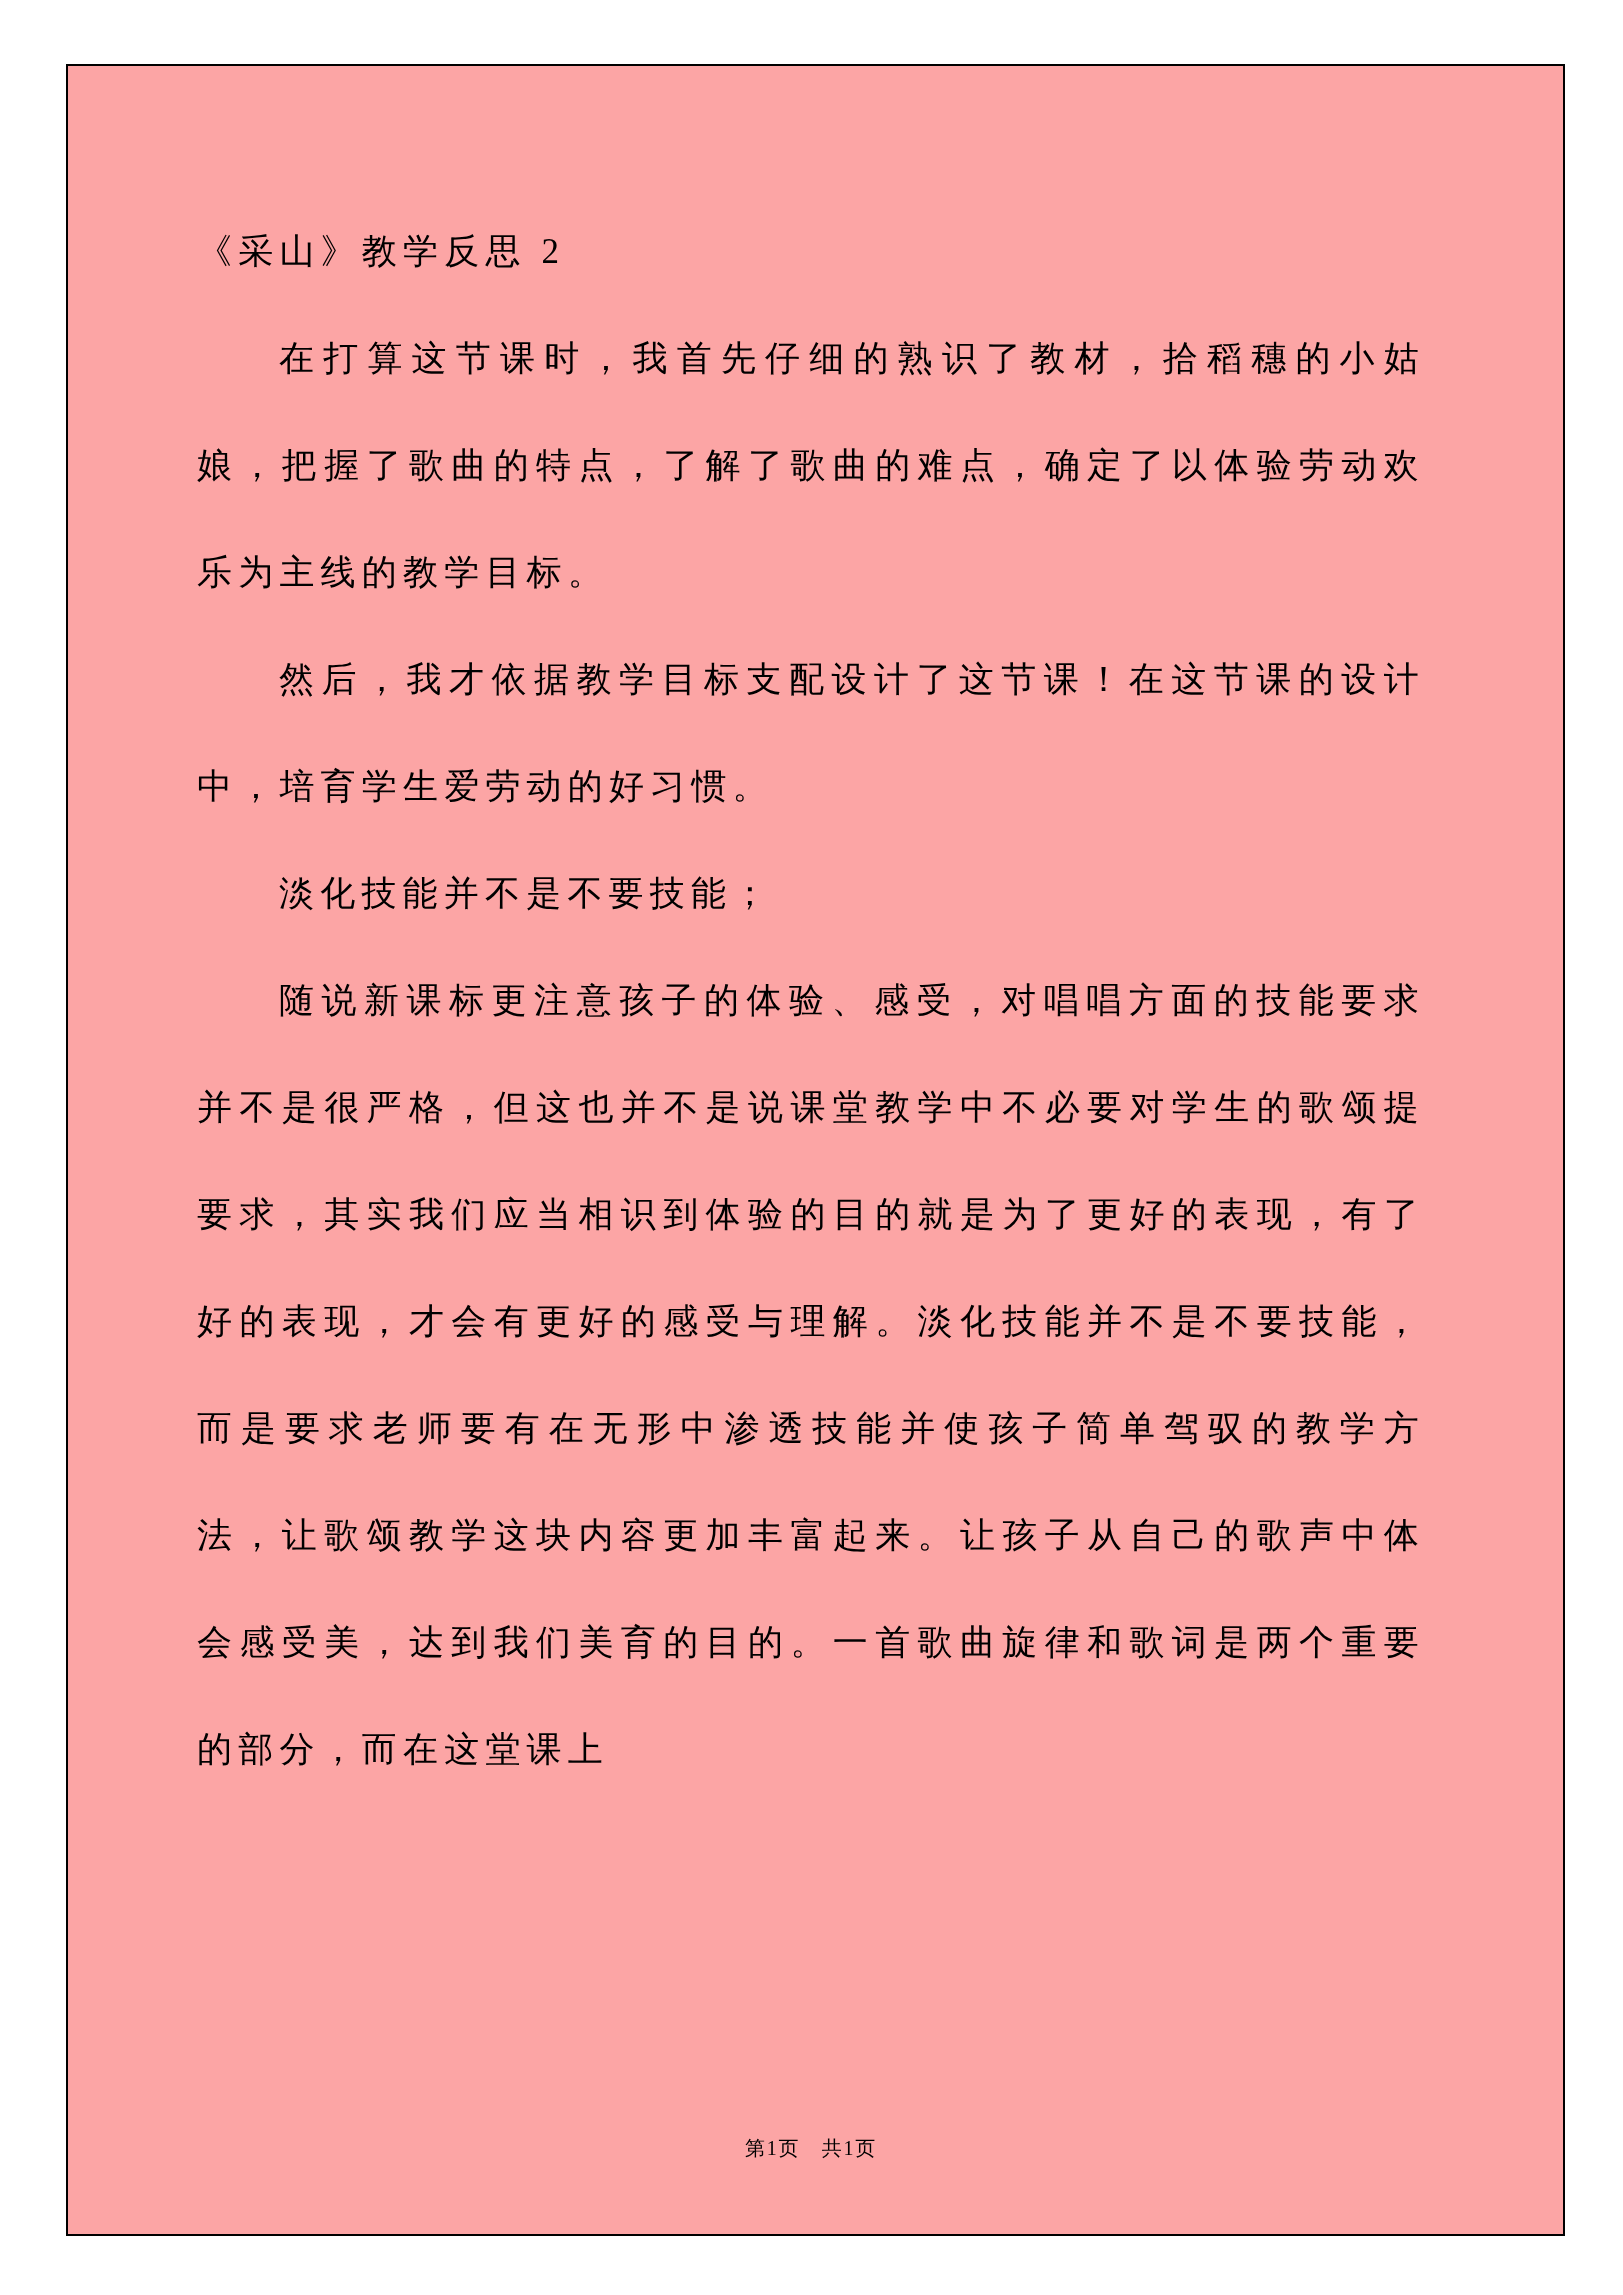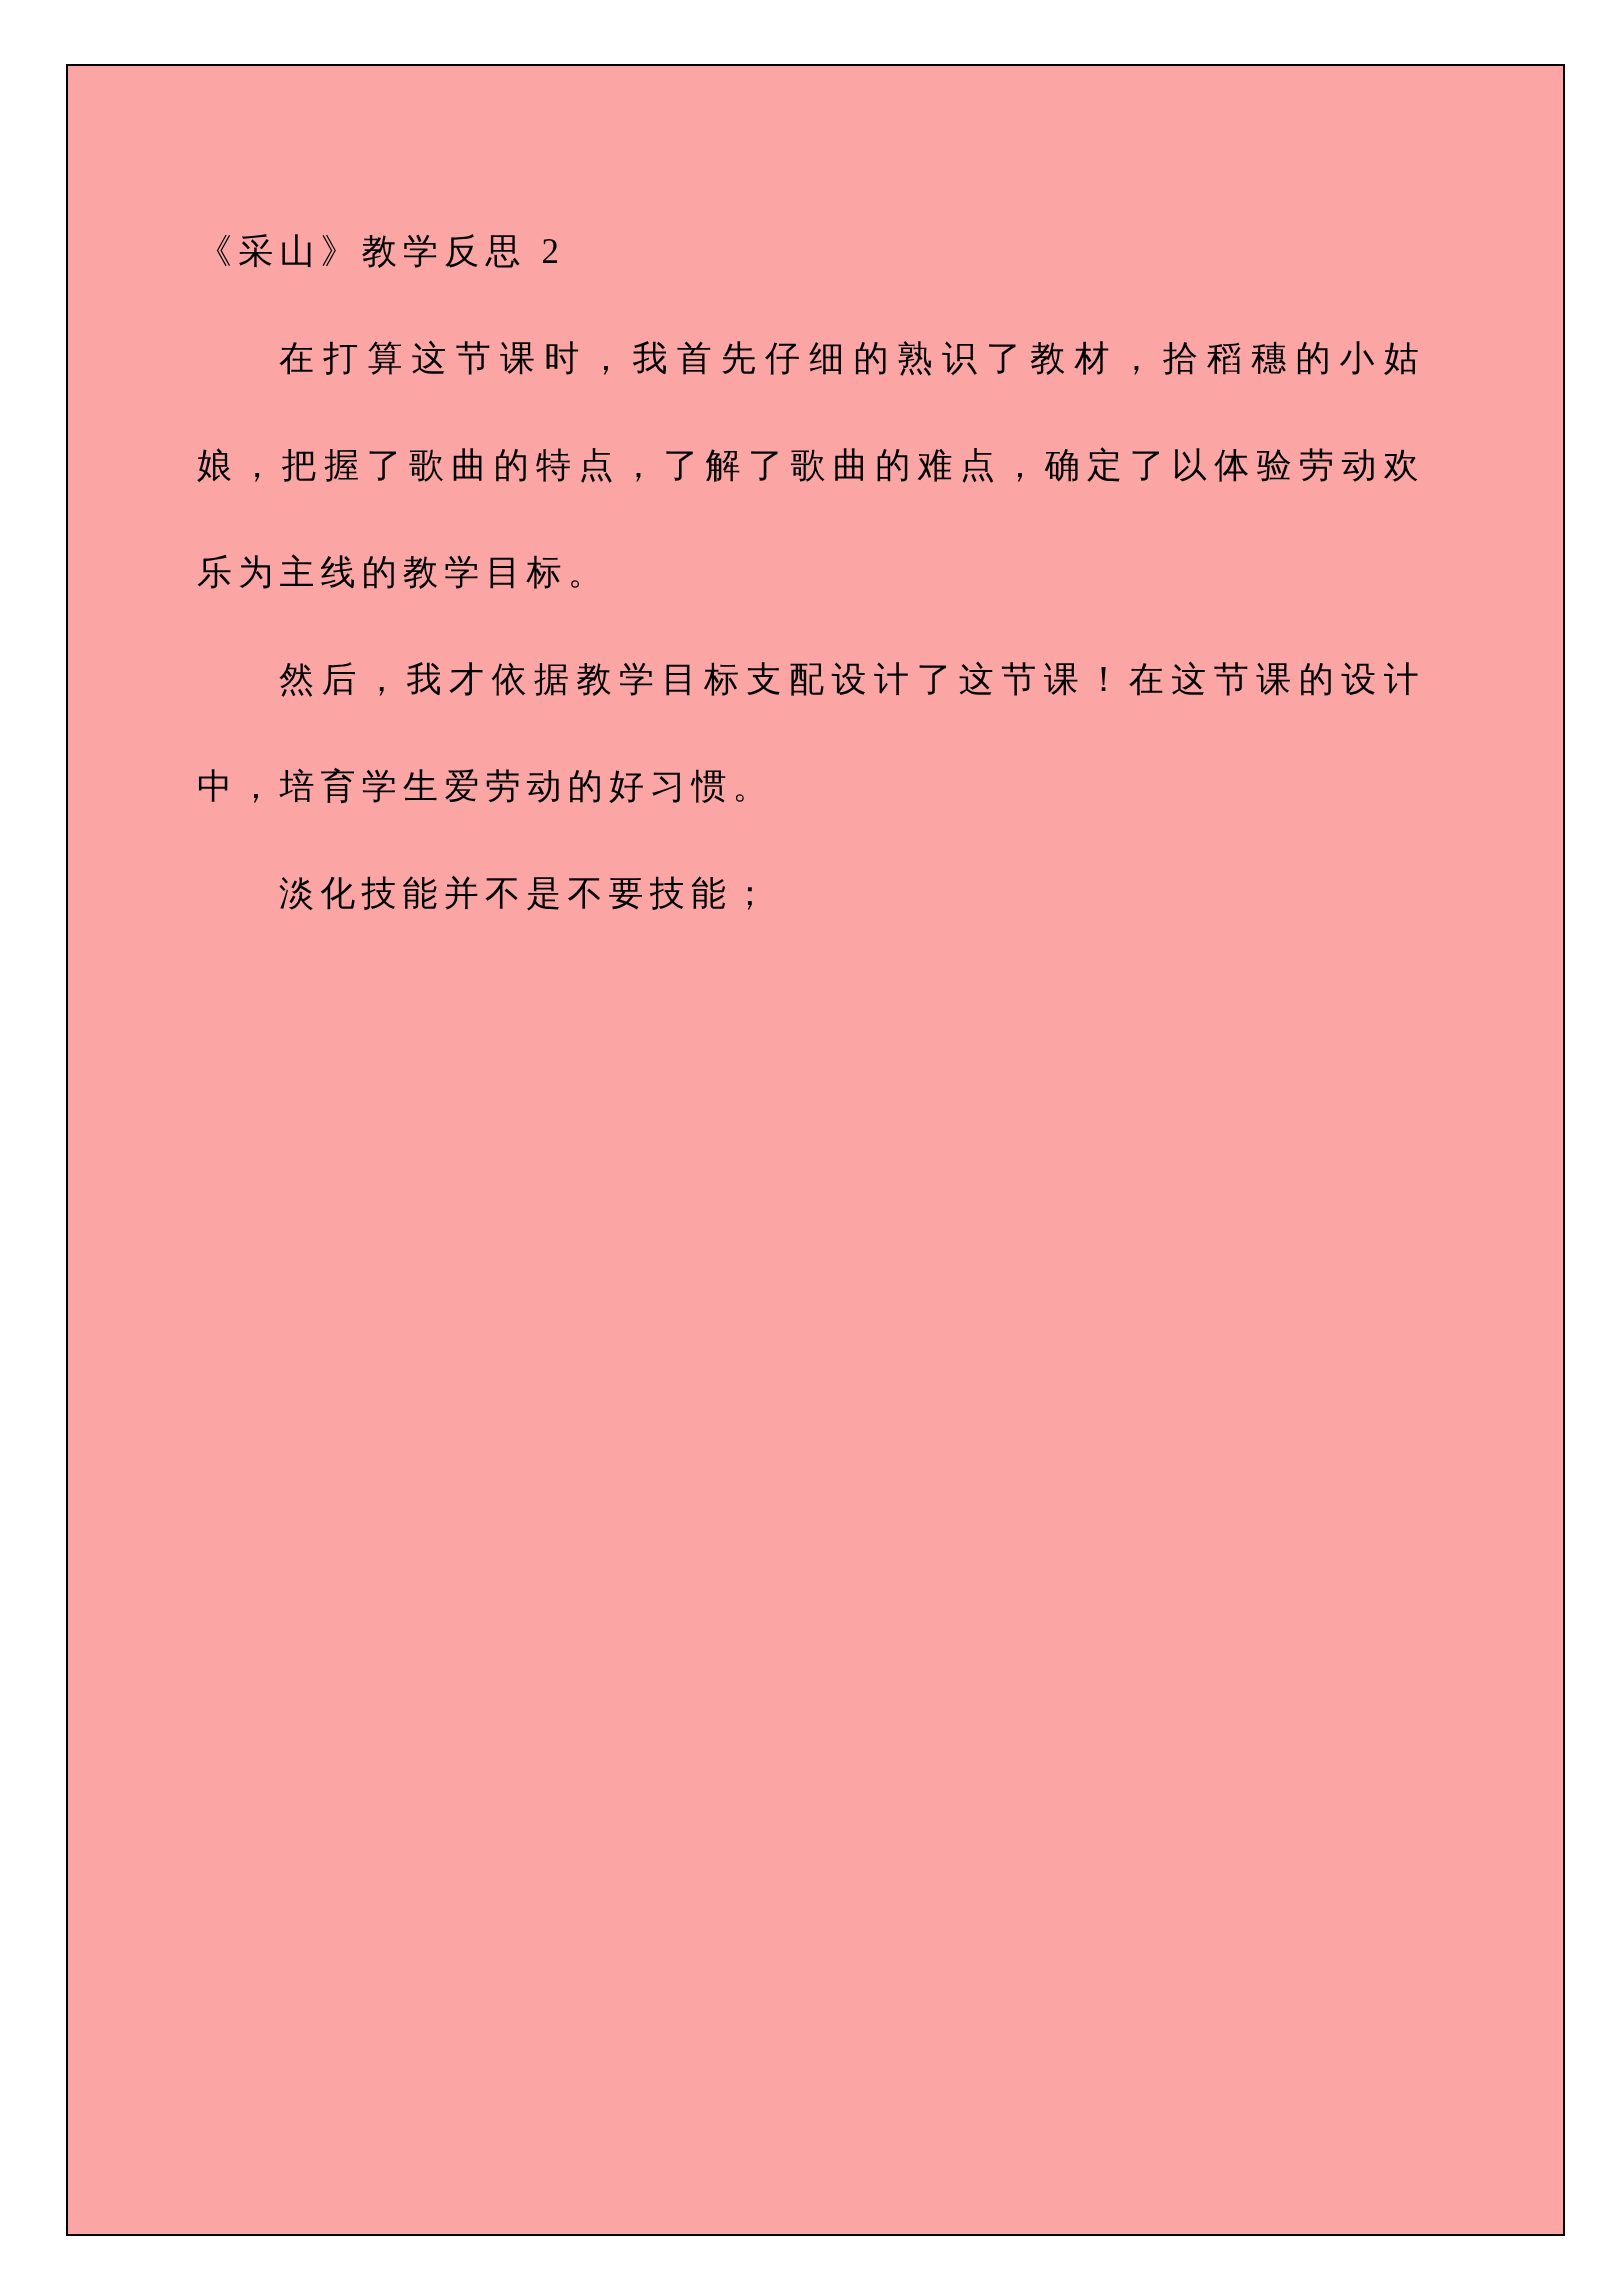--- a/index.html
+++ b/index.html
@@ -68,16 +68,18 @@
 </head>
 <body>
 
 <div class="page">
   <div class="border-frame">
     <div class="content">
       <p class="title-line">《采山》教学反思 2</p>
       <p class="para">在打算这节课时，我首先仔细的熟识了教材，拾稻穗的小姑娘，把握了歌曲的特点，了解了歌曲的难点，确定了以体验劳动欢乐为主线的教学目标。</p>
       <p class="para">然后，我才依据教学目标支配设计了这节课！在这节课的设计中，培育学生爱劳动的好习惯。</p>
       <p class="para">淡化技能并不是不要技能；</p>
+      <p class="para">随说新课标更注意孩子的体验、感受，对唱唱方面的技能要求并不是很严格，但这也并不是说课堂教学中不必要对学生的歌颂提要求，其实我们应当相识到体验的目的就是为了更好的表现，有了好的表现，才会有更好的感受与理解。淡化技能并不是不要技能，而是要求老师要有在无形中渗透技能并使孩子简单驾驭的教学方法，让歌颂教学这块内容更加丰富起来。让孩子从自己的歌声中体会感受美，达到我们美育的目的。一首歌曲旋律和歌词是两个重要的部分，而在这堂课上</p>
     </div>
+    <div class="footer">第1页　共1页</div>
   </div>
 </div>
 
 
 </body></html>

